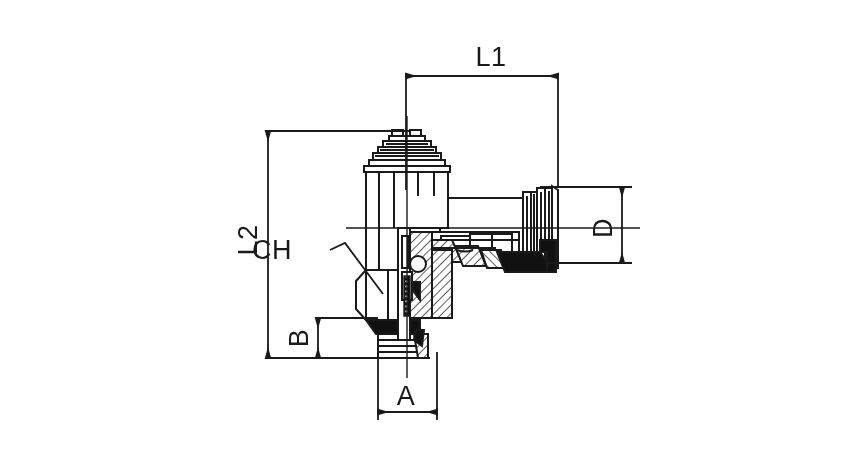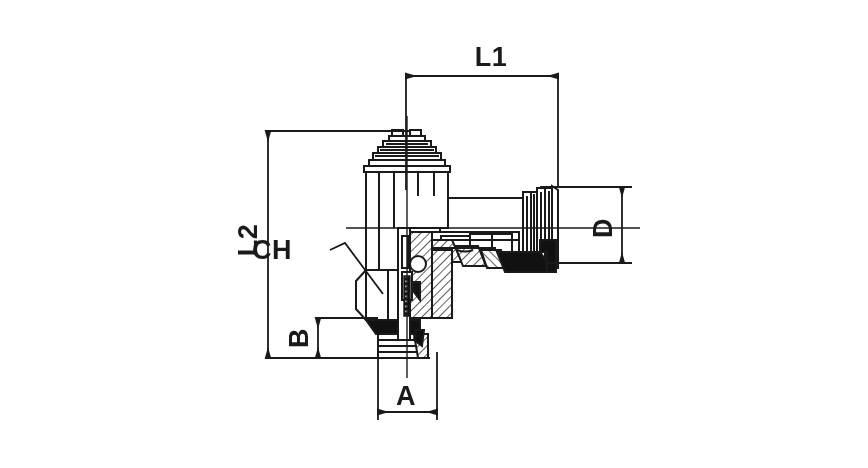--- a/index.html
+++ b/index.html
@@ -9,21 +9,20 @@
   }
   body {
     font-family: "Liberation Sans", sans-serif;
   }
   #stage {
     position: relative;
     width: 868px;
     height: 468px;
     background: #be185d;
     overflow: hidden;
-    font-weight: bold;
   }
   #stage svg {
     position: absolute;
     left: 0;
     top: 0;
     display: block;
   }
   .dim-label {
     font-family: "Liberation Sans", sans-serif;
     font-size: 27px;

